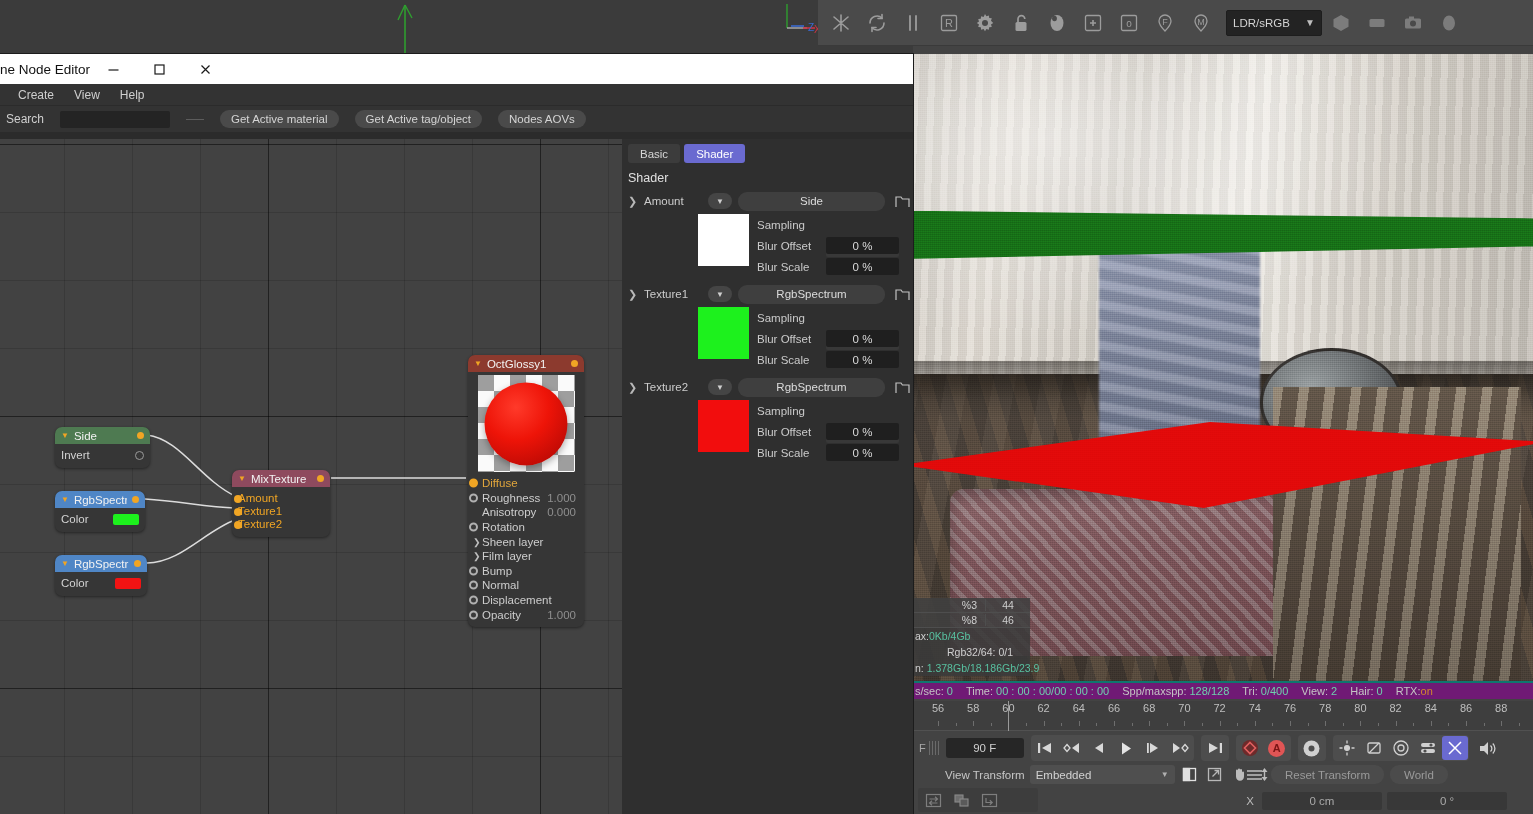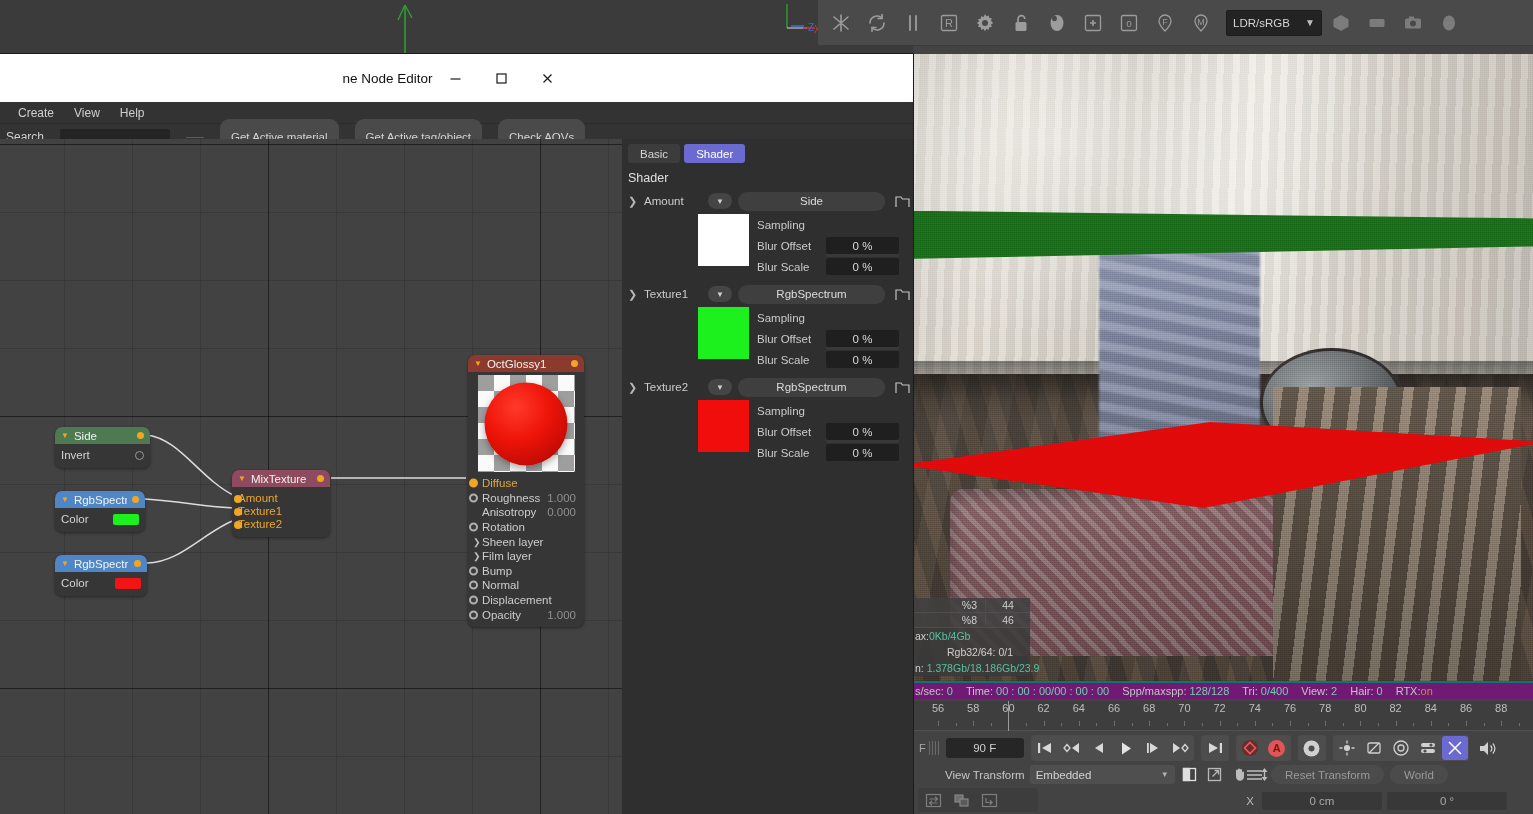--- a/index.html
+++ b/index.html
@@ -231,22 +231,22 @@
   }
   .lb { width: 26px; height: 20px; display: flex; align-items: center; justify-content: center; color: #7e7e7e; }
 
   
   #node-window {
     position: absolute; left: 0; top: 54px; width: 913px; height: 760px;
     background: #2b2b2b;
     box-shadow: 0 0 0 1px #1c1c1c;
   }
   .nw-title {
-    height: 48px; background: #ffffff; display: flex; align-items: center;
-    justify-content: center; padding-left: 0;
+    height: 30px; background: #ffffff; display: flex; align-items: center;
+    justify-content: flex-start; padding-left: 0;
   }
   .nw-title .t { font-size: 13.5px; color: #111; padding-left: 0; }
   .nw-ctrls { display: flex; }
   .nw-ctrl {
     width: 46px; height: 32px; display: flex; align-items: center; justify-content: center;
     color: #1a1a1a;
   }
   .nw-menu {
     height: 22px; background: #333333; display: flex; align-items: center; gap: 0;
     padding-left: 8px; border-bottom: 1px solid #2b2b2b;
@@ -256,21 +256,21 @@
     height: 26px; background: #333333; display: flex; align-items: center; gap: 16px; padding-left: 6px;
   }
   .nw-toolbar .lbl { font-size: 12px; color: #cfcfcf; }
   .search-input {
     width: 110px; height: 17px; background: #242424; border: none; border-radius: 2px;
     color: #d0d0d0; font-size: 11px; padding: 0 4px;
     font-family: "Liberation Sans", sans-serif;
   }
   .dash { width: 18px; height: 1px; background: #5c5c5c; }
   .tb-pill {
-    height: 36px; border-radius: 9px; background: #4a4a4a;
+    height: 18px; border-radius: 9px; background: #4a4a4a;
     display: flex; align-items: center; justify-content: center;
     padding: 0 11px; font-size: 11.5px; color: #d4d4d4;
   }
 
   
   .node-canvas {
     position: absolute; left: 0; top: 85px; width: 622px; height: 675px;
     background-color: #424242;
     background-image:
       linear-gradient(to right, rgba(0,0,0,.14) 1px, transparent 1px),
@@ -803,21 +803,21 @@
       <div class="mi">View</div>
       <div class="mi">Help</div>
     </div>
 
     <div class="nw-toolbar">
       <span class="lbl">Search</span>
       <input class="search-input" value="" placeholder="" style="">
       <div class="dash"></div>
       <div class="tb-pill">Get Active material</div>
       <div class="tb-pill">Get Active tag/object</div>
-      <div class="tb-pill">Check AOVs</div>
+      <div class="tb-pill">Nodes AOVs</div>
     </div>
 
     <div class="node-canvas">
 
       <svg class="wires" viewBox="0 0 622 675" preserveAspectRatio="none">
         <path d="M147,296 C180,300 200,340 235,357" stroke="#dcdcdc" stroke-width="1.5" fill="none"></path>
         <path d="M145,360 C180,362 205,368 235,369" stroke="#dcdcdc" stroke-width="1.5" fill="none"></path>
         <path d="M147,424 C180,424 205,392 235,381" stroke="#dcdcdc" stroke-width="1.5" fill="none"></path>
         <path d="M331,339 C380,339 420,339 466,339" stroke="#dcdcdc" stroke-width="1.5" fill="none"></path>
       </svg>

